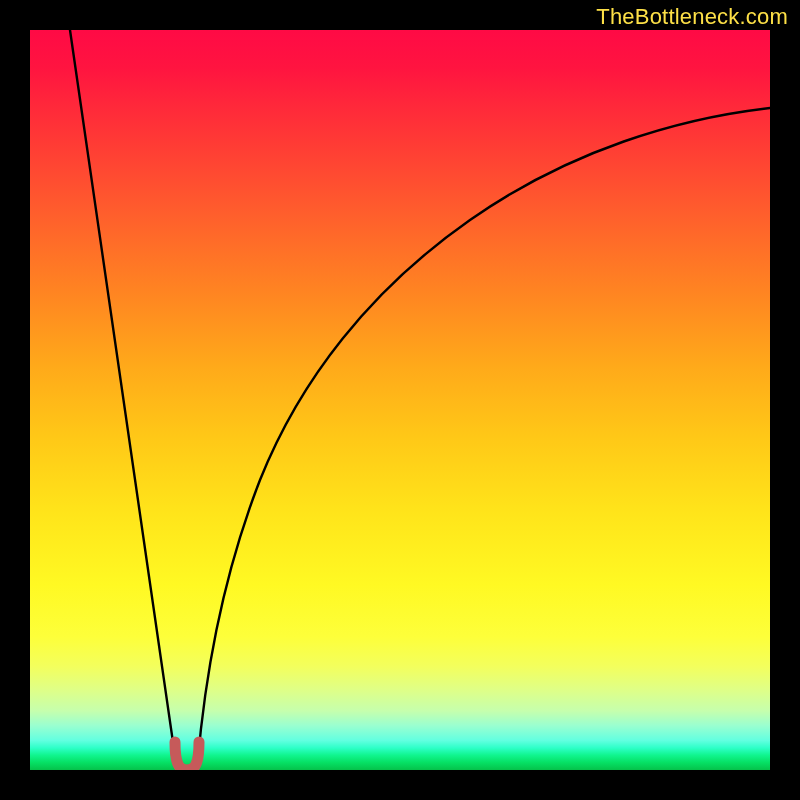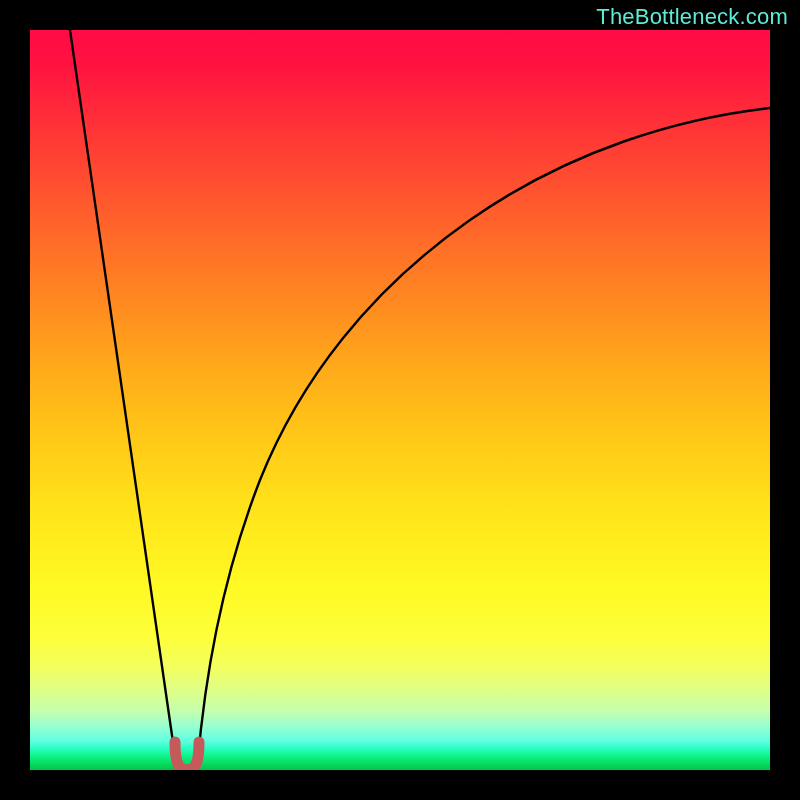--- a/index.html
+++ b/index.html
@@ -55,21 +55,21 @@
   svg.curves {
     position: absolute;
     inset: 0;
     width: 740px;
     height: 740px;
   }
   .watermark {
     position: absolute;
     top: 4px;
     right: 12px;
-    color: #5eead4;
+    color: #fde047;
     font-size: 22px;
     font-weight: 500;
     letter-spacing: 0.2px;
     user-select: none;
   }
 </style>
 </head>
 <body>
 
 <div class="frame">

